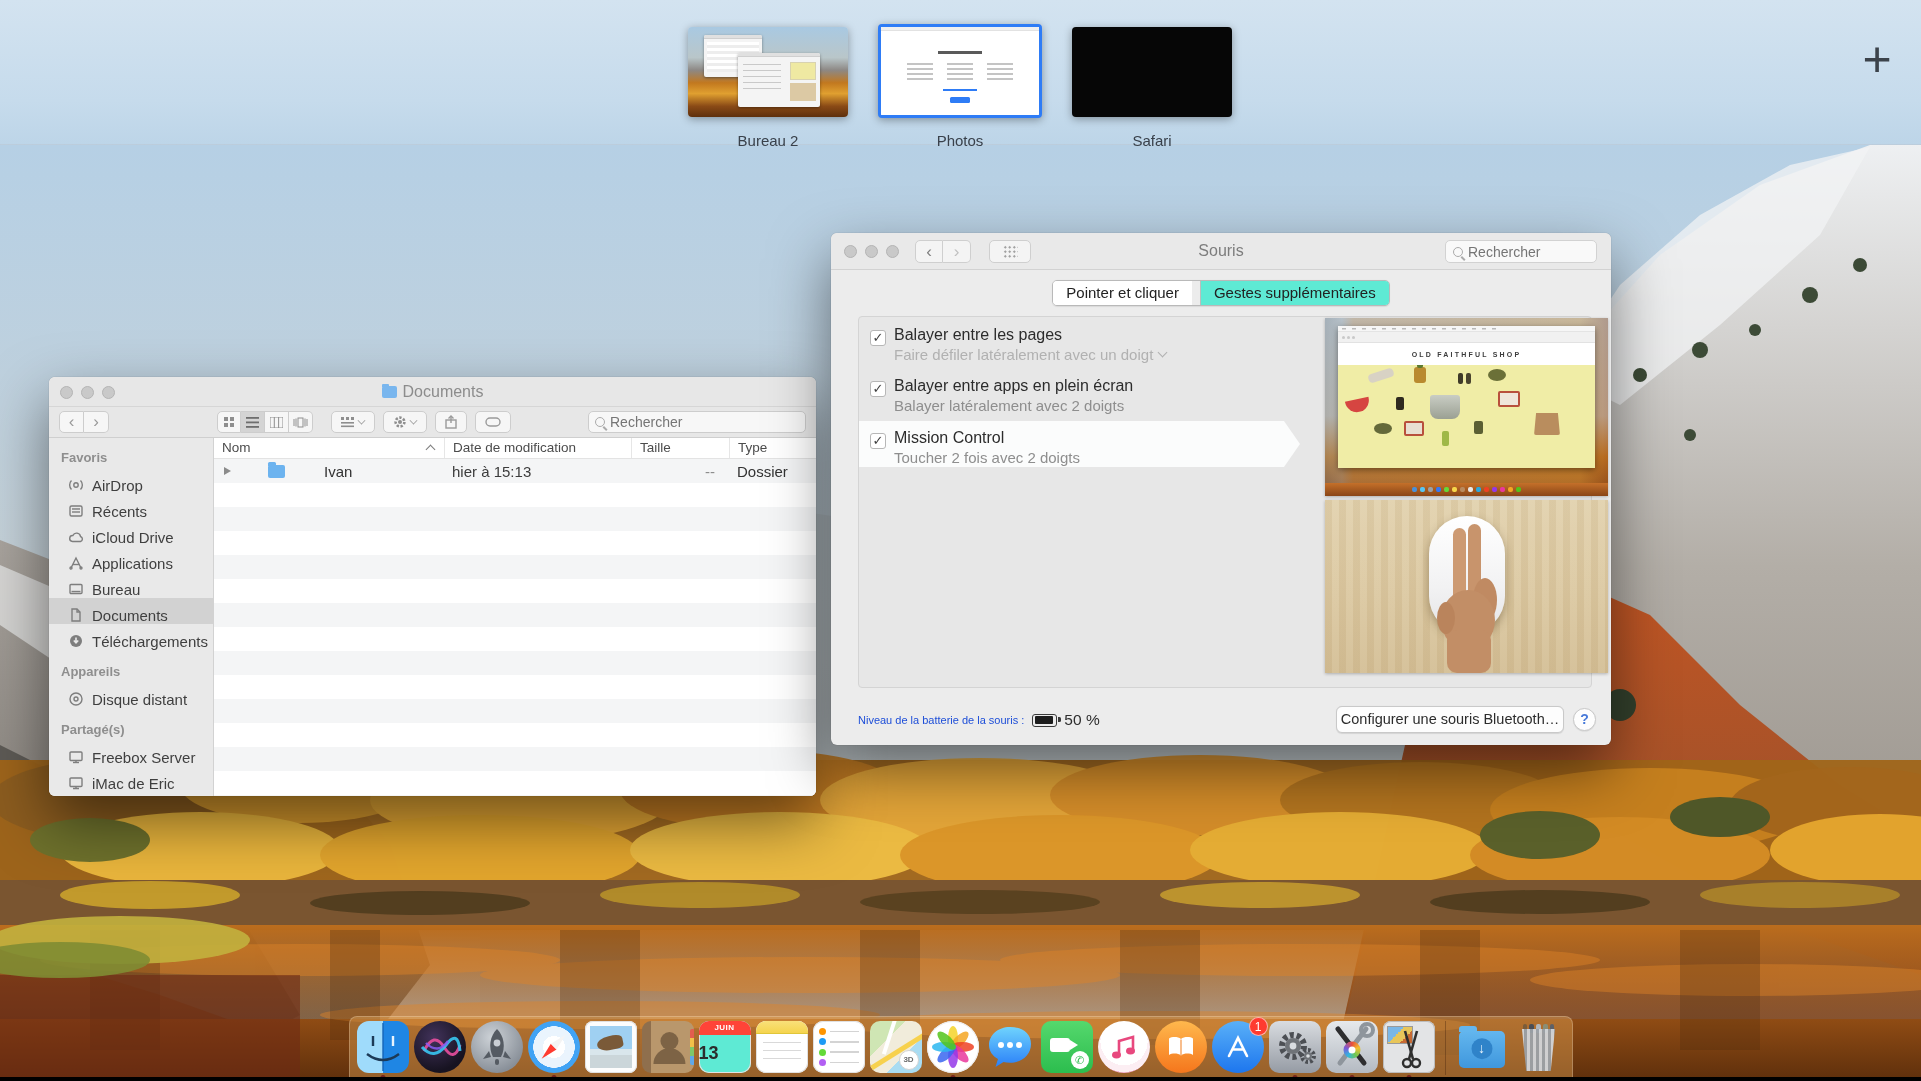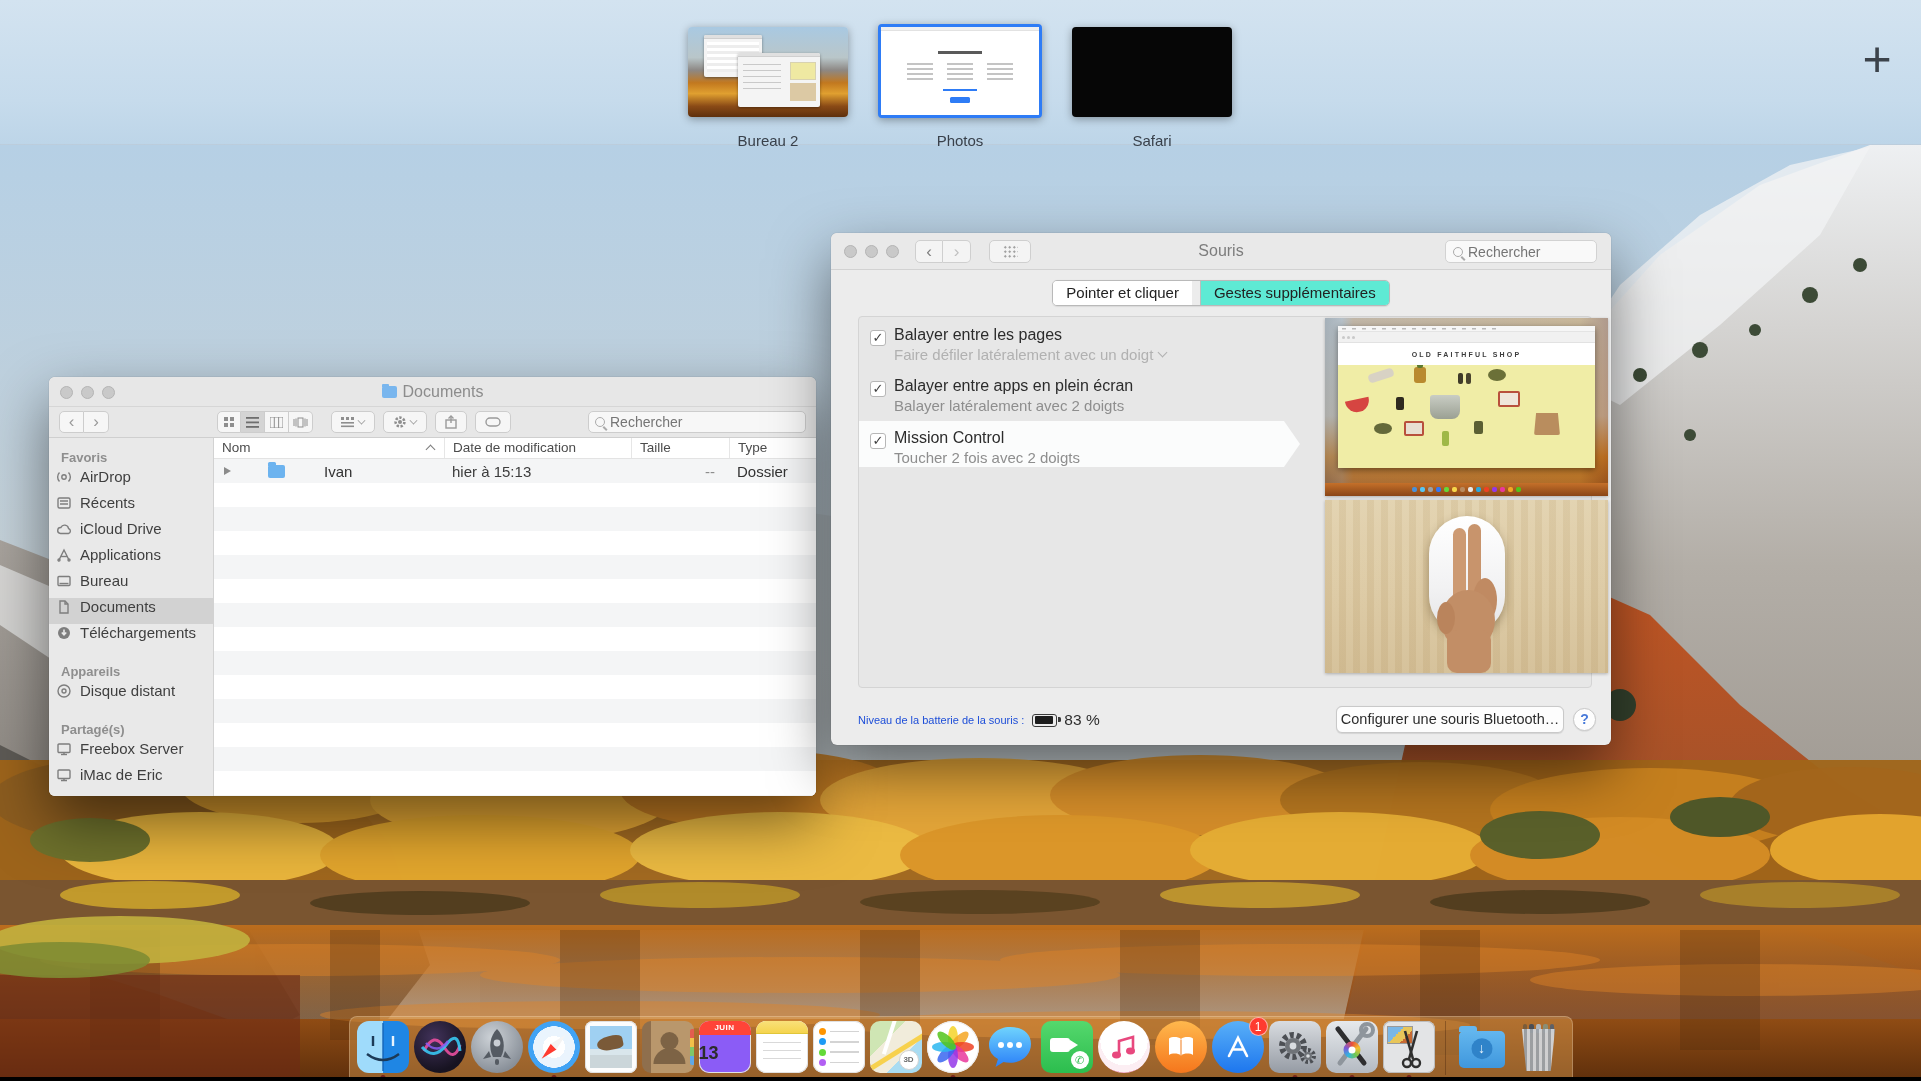--- a/index.html
+++ b/index.html
@@ -71,21 +71,21 @@
   .chev { width:7px; height:7px; border-right:1.6px solid #9a9a9a; border-bottom:1.6px solid #9a9a9a; transform:rotate(45deg) scale(.8); margin-top:-3px; }
   .f-search { margin-left:auto; margin-right:10px; width:218px; height:22px; border:1px solid #cdcdcd; border-radius:5px;
     background:#f7f7f7; display:flex; align-items:center; padding:0 6px; }
   .f-search input { border:none; outline:none; background:transparent; font-size:14px; color:#777; width:100%; font-family:inherit; }
   .mag { width:10px; height:10px; border:1.6px solid #ababab; border-radius:50%; position:relative; margin-right:5px; flex:none; }
   .mag:after { content:""; position:absolute; left:8px; top:8px; width:5px; height:1.6px; background:#ababab; transform:rotate(45deg); transform-origin:0 0; }
 
   .f-body { position:absolute; left:0; top:61px; right:0; bottom:0; display:flex; border-radius:0 0 6px 6px; overflow:hidden; }
   .f-sidebar { width:165px; background:#e9e9e9; border-right:1px solid #d2d2d2; padding-top:6px; flex:none; }
   .sb-header { font-size:13px; color:#8e8e8e; font-weight:bold; padding:6px 0 3px 12px; }
-  .sb-item { height:26px; display:flex; align-items:flex-start; padding-left:6px; font-size:15px; color:#3f3f3f; cursor:pointer; }
+  .sb-item { height:26px; display:flex; align-items:flex-end; padding-left:18px; font-size:15px; color:#3f3f3f; cursor:pointer; }
   .sb-item.selected { background:#d2d2d2; }
   .sb-ic { width:18px; height:18px; margin-right:7px; flex:none; display:flex; align-items:center; justify-content:center; }
   .sb-ic svg { stroke:#7e7e7e; fill:none; stroke-width:1.4; }
 
   .f-list { flex:1; display:flex; flex-direction:column; background:#fff; }
   .lh { height:21px; display:flex; font-size:13.5px; color:#4c4c4c; border-bottom:1px solid #e3e3e3; background:#fff; flex:none; }
   .lh > div { padding:2px 0 0 8px; border-left:1px solid #e6e6e6; cursor:pointer; position:relative; }
   .lh > div:first-child { border-left:none; }
   .col-nom { width:230px; } .col-date { width:187px; } .col-taille { width:98px; } .col-type { flex:1; }
   .sort-arrow { position:absolute; right:10px; top:8px; width:7px; height:7px; border-left:1.6px solid #7c7c7c; border-top:1.6px solid #7c7c7c; transform:rotate(45deg); }
@@ -193,21 +193,21 @@
   .saf-needle:before { content:""; position:absolute; left:0; top:0; border-top:4.5px solid transparent; border-bottom:4.5px solid transparent; border-right:17px solid #ff3b30; }
   .saf-needle:after { content:""; position:absolute; right:0; top:0; border-top:4.5px solid transparent; border-bottom:4.5px solid transparent; border-left:17px solid #f4f4f4; }
   .ic-mail { width:100%; height:100%; border-radius:8px; background:#fdfdfd; padding:5px; box-shadow:inset 0 0 0 1px #e0e0e0; }
   .mail-photo { width:100%; height:100%; background:linear-gradient(180deg,#9fd0f2 0 55%,#d9e6ec 55% 70%,#cbd6da 70% 100%); position:relative; overflow:hidden; }
   .eagle { position:absolute; left:7px; top:10px; width:26px; height:14px; background:#7a5a38; border-radius:60% 40% 30% 60%; transform:rotate(-12deg); }
   .ic-cont { width:100%; height:100%; border-radius:9px; background:linear-gradient(90deg,#8f6f4d 0 9px,#b9976c 9px 100%); position:relative; overflow:hidden; }
   .cont-sil { position:absolute; left:50%; top:11px; transform:translateX(-42%); width:18px; height:18px; border-radius:50%; background:#6e573d; opacity:.8; }
   .cont-sil:after { content:""; position:absolute; left:-7px; top:16px; width:32px; height:16px; border-radius:16px 16px 0 0; background:#6e573d; }
   .cont-tabs { position:absolute; right:0; top:8px; width:4px; height:36px;
     background:linear-gradient(180deg,#e25d4f 0 25%,#f2c04a 25% 50%,#7ec86a 50% 75%,#5fa8e8 75% 100%); border-radius:2px 0 0 2px; }
-  .ic-cal { width:100%; height:100%; border-radius:10px; background:#8b5cf6; overflow:hidden; box-shadow:inset 0 0 0 1px #e3e3e3; }
+  .ic-cal { width:100%; height:100%; border-radius:10px; background:#5eead4; overflow:hidden; box-shadow:inset 0 0 0 1px #e3e3e3; }
   .cal-top { height:14px; background:#ff4438; color:#fff; font-size:8px; font-weight:bold; text-align:center; line-height:14px; letter-spacing:.5px; }
   .cal-day { font-size:18px; color:#2c2c2c; line-height:36px; font-weight:700; }
   .ic-notes { width:100%; height:100%; border-radius:10px; background:#fff; overflow:hidden; box-shadow:inset 0 0 0 1px #e0e0e0; }
   .notes-top { height:13px; background:linear-gradient(180deg,#f9e07a,#f5d44e); border-bottom:1px solid #e0c63a; }
   .notes-lines { margin:8px 7px 0; height:24px; background:repeating-linear-gradient(#d9d9d9 0 1.5px,transparent 1.5px 8px); }
   .ic-rem { width:100%; height:100%; border-radius:10px; background:#fff; padding:7px 6px; box-shadow:inset 0 0 0 1px #e0e0e0;
     display:flex; flex-direction:column; justify-content:space-between; }
   .rem-row { display:flex; align-items:center; gap:4px; }
   .rem-dot { width:7px; height:7px; border-radius:50%; flex:none; }
   .rem-line { height:1.5px; background:#d4d4d4; flex:1; }
@@ -720,21 +720,21 @@
         </svg>
       </div>
     </div>
   </div>
 
   <div class="s-bottom">
     <span class="batt-label">Niveau de la batterie de la souris :</span>
     <span class="batt">
         <span class="fill" id="battfill" style="width: 18.26px;"></span>
       </span>
-    <span class="batt-val">83 %</span>
+    <span class="batt-val">50 %</span>
     <div class="cfg-btn">Configurer une souris Bluetooth…</div>
     <div class="help-btn">?</div>
   </div>
 </div>
 
 <div class="dock">
 
   <div class="di">
     <div class="ic-finder">
       <svg width="52" height="52" viewBox="0 0 52 52">

